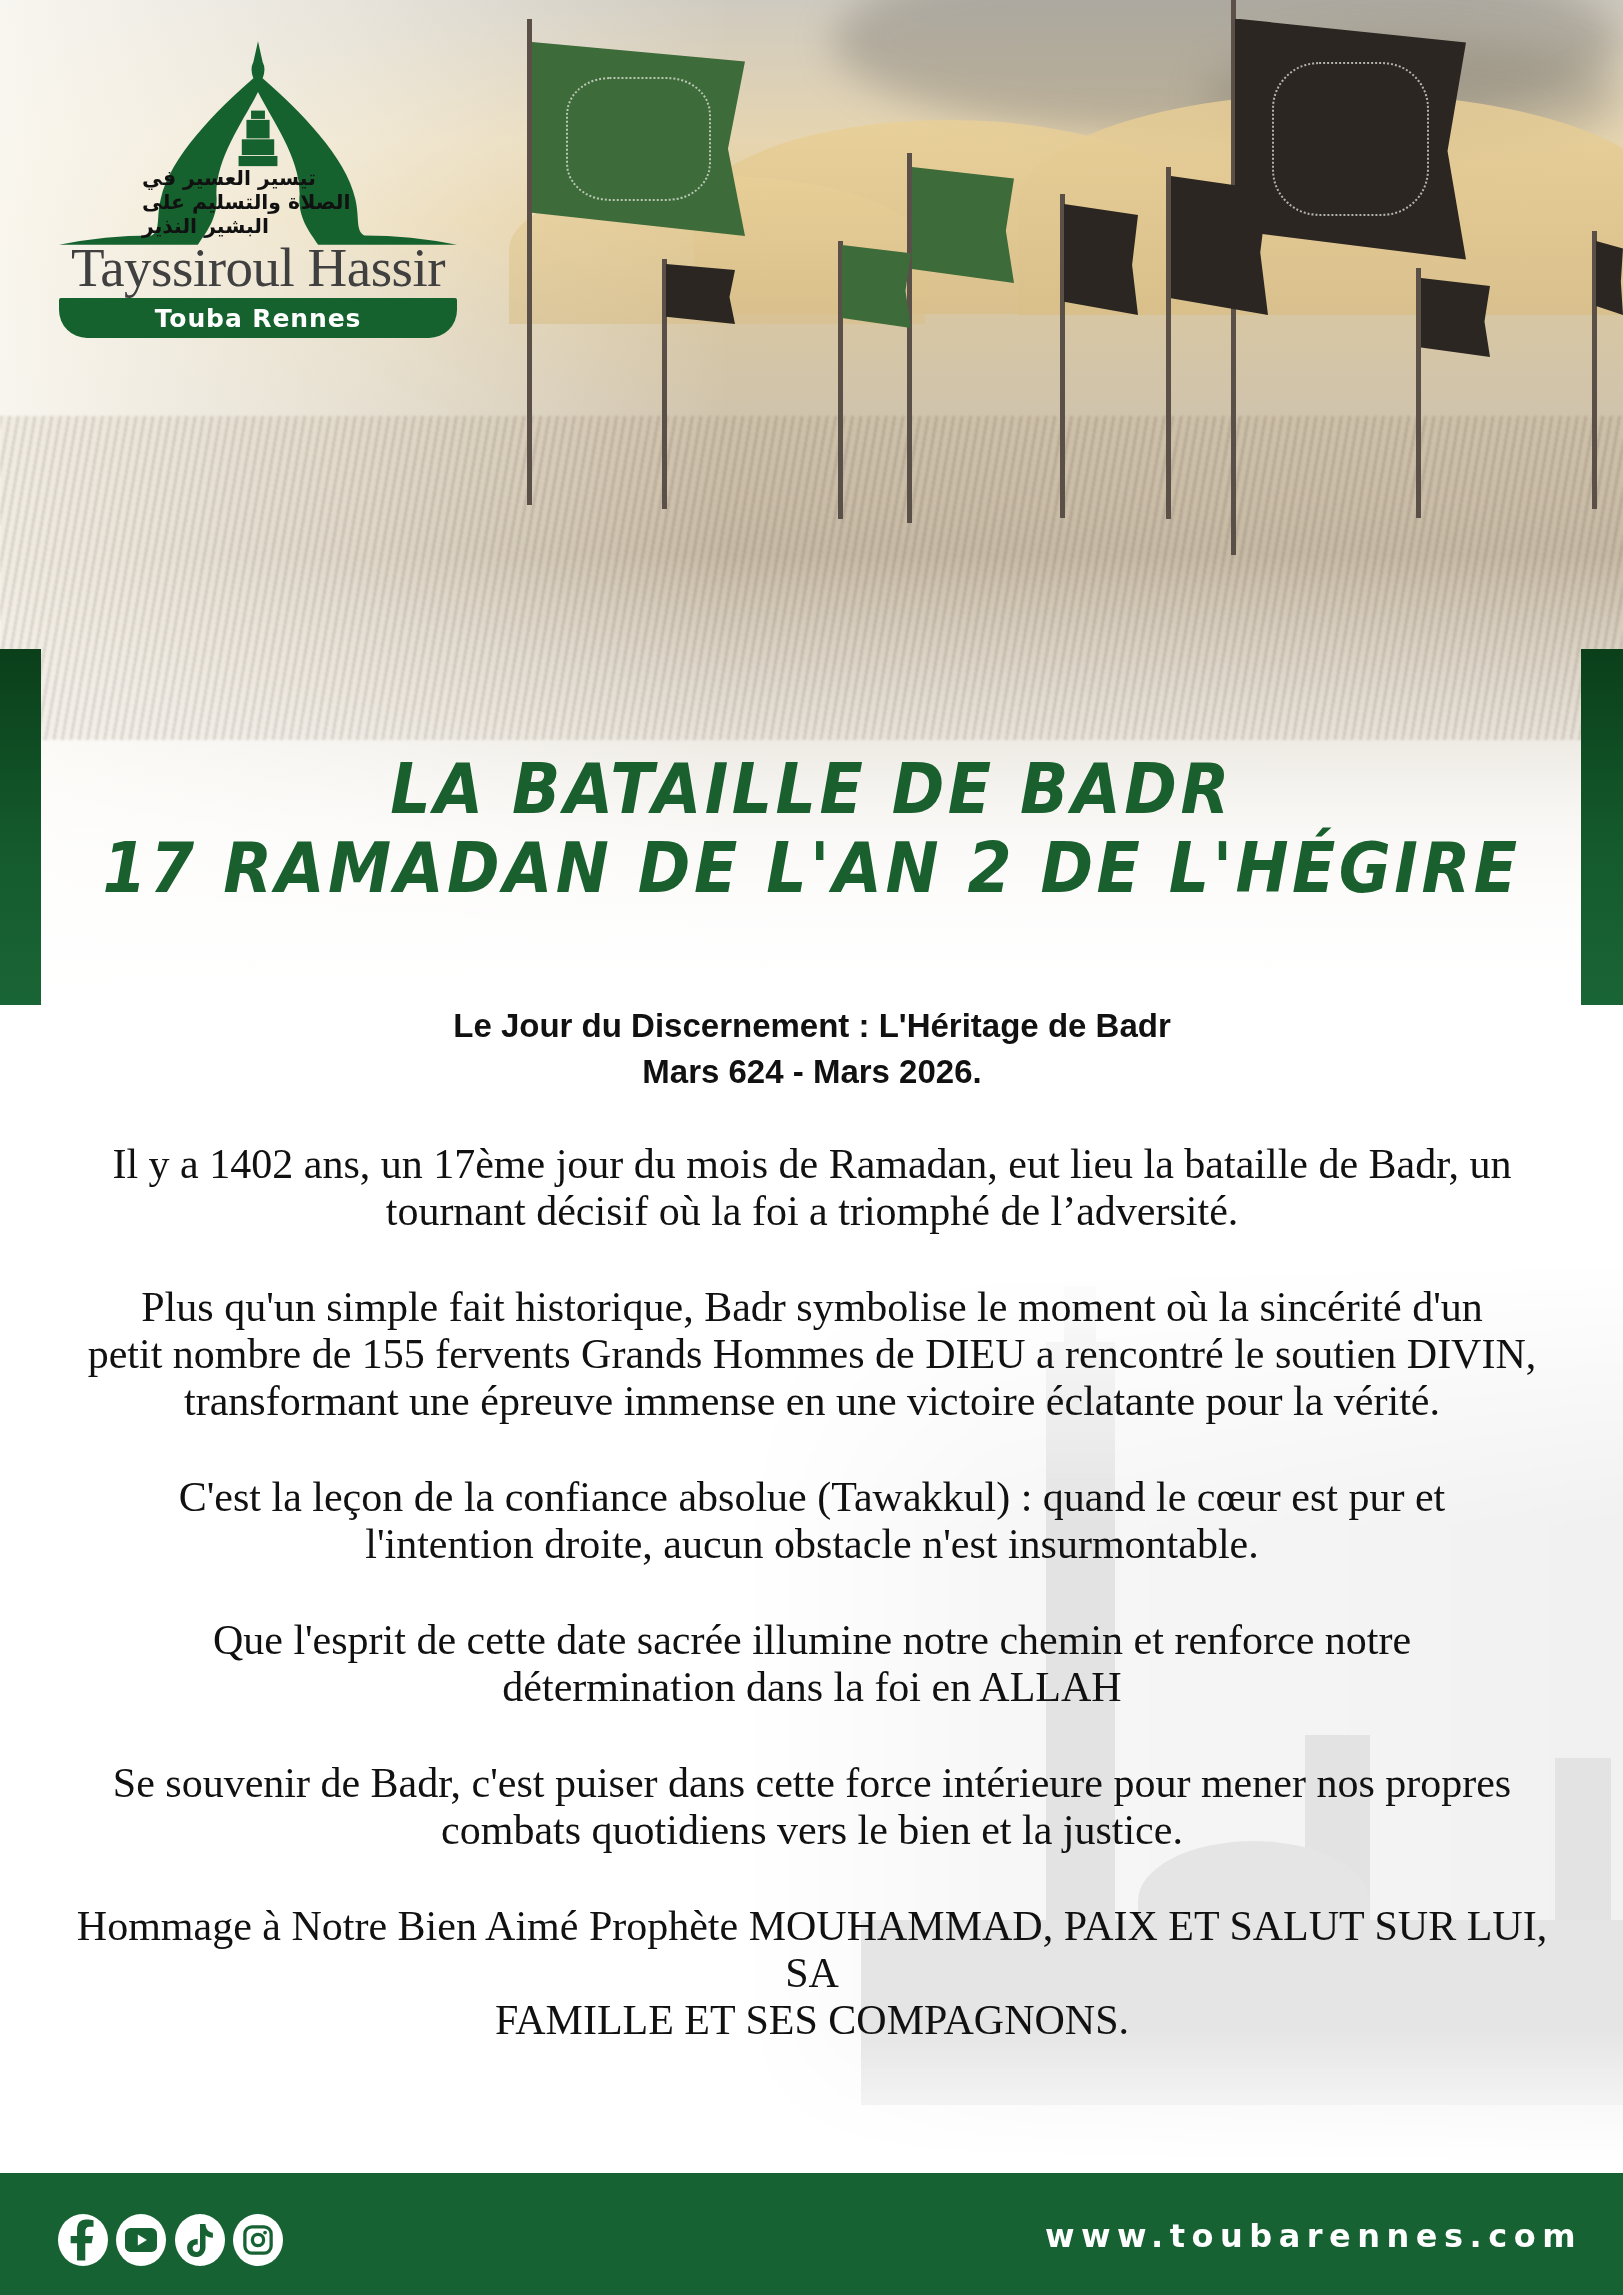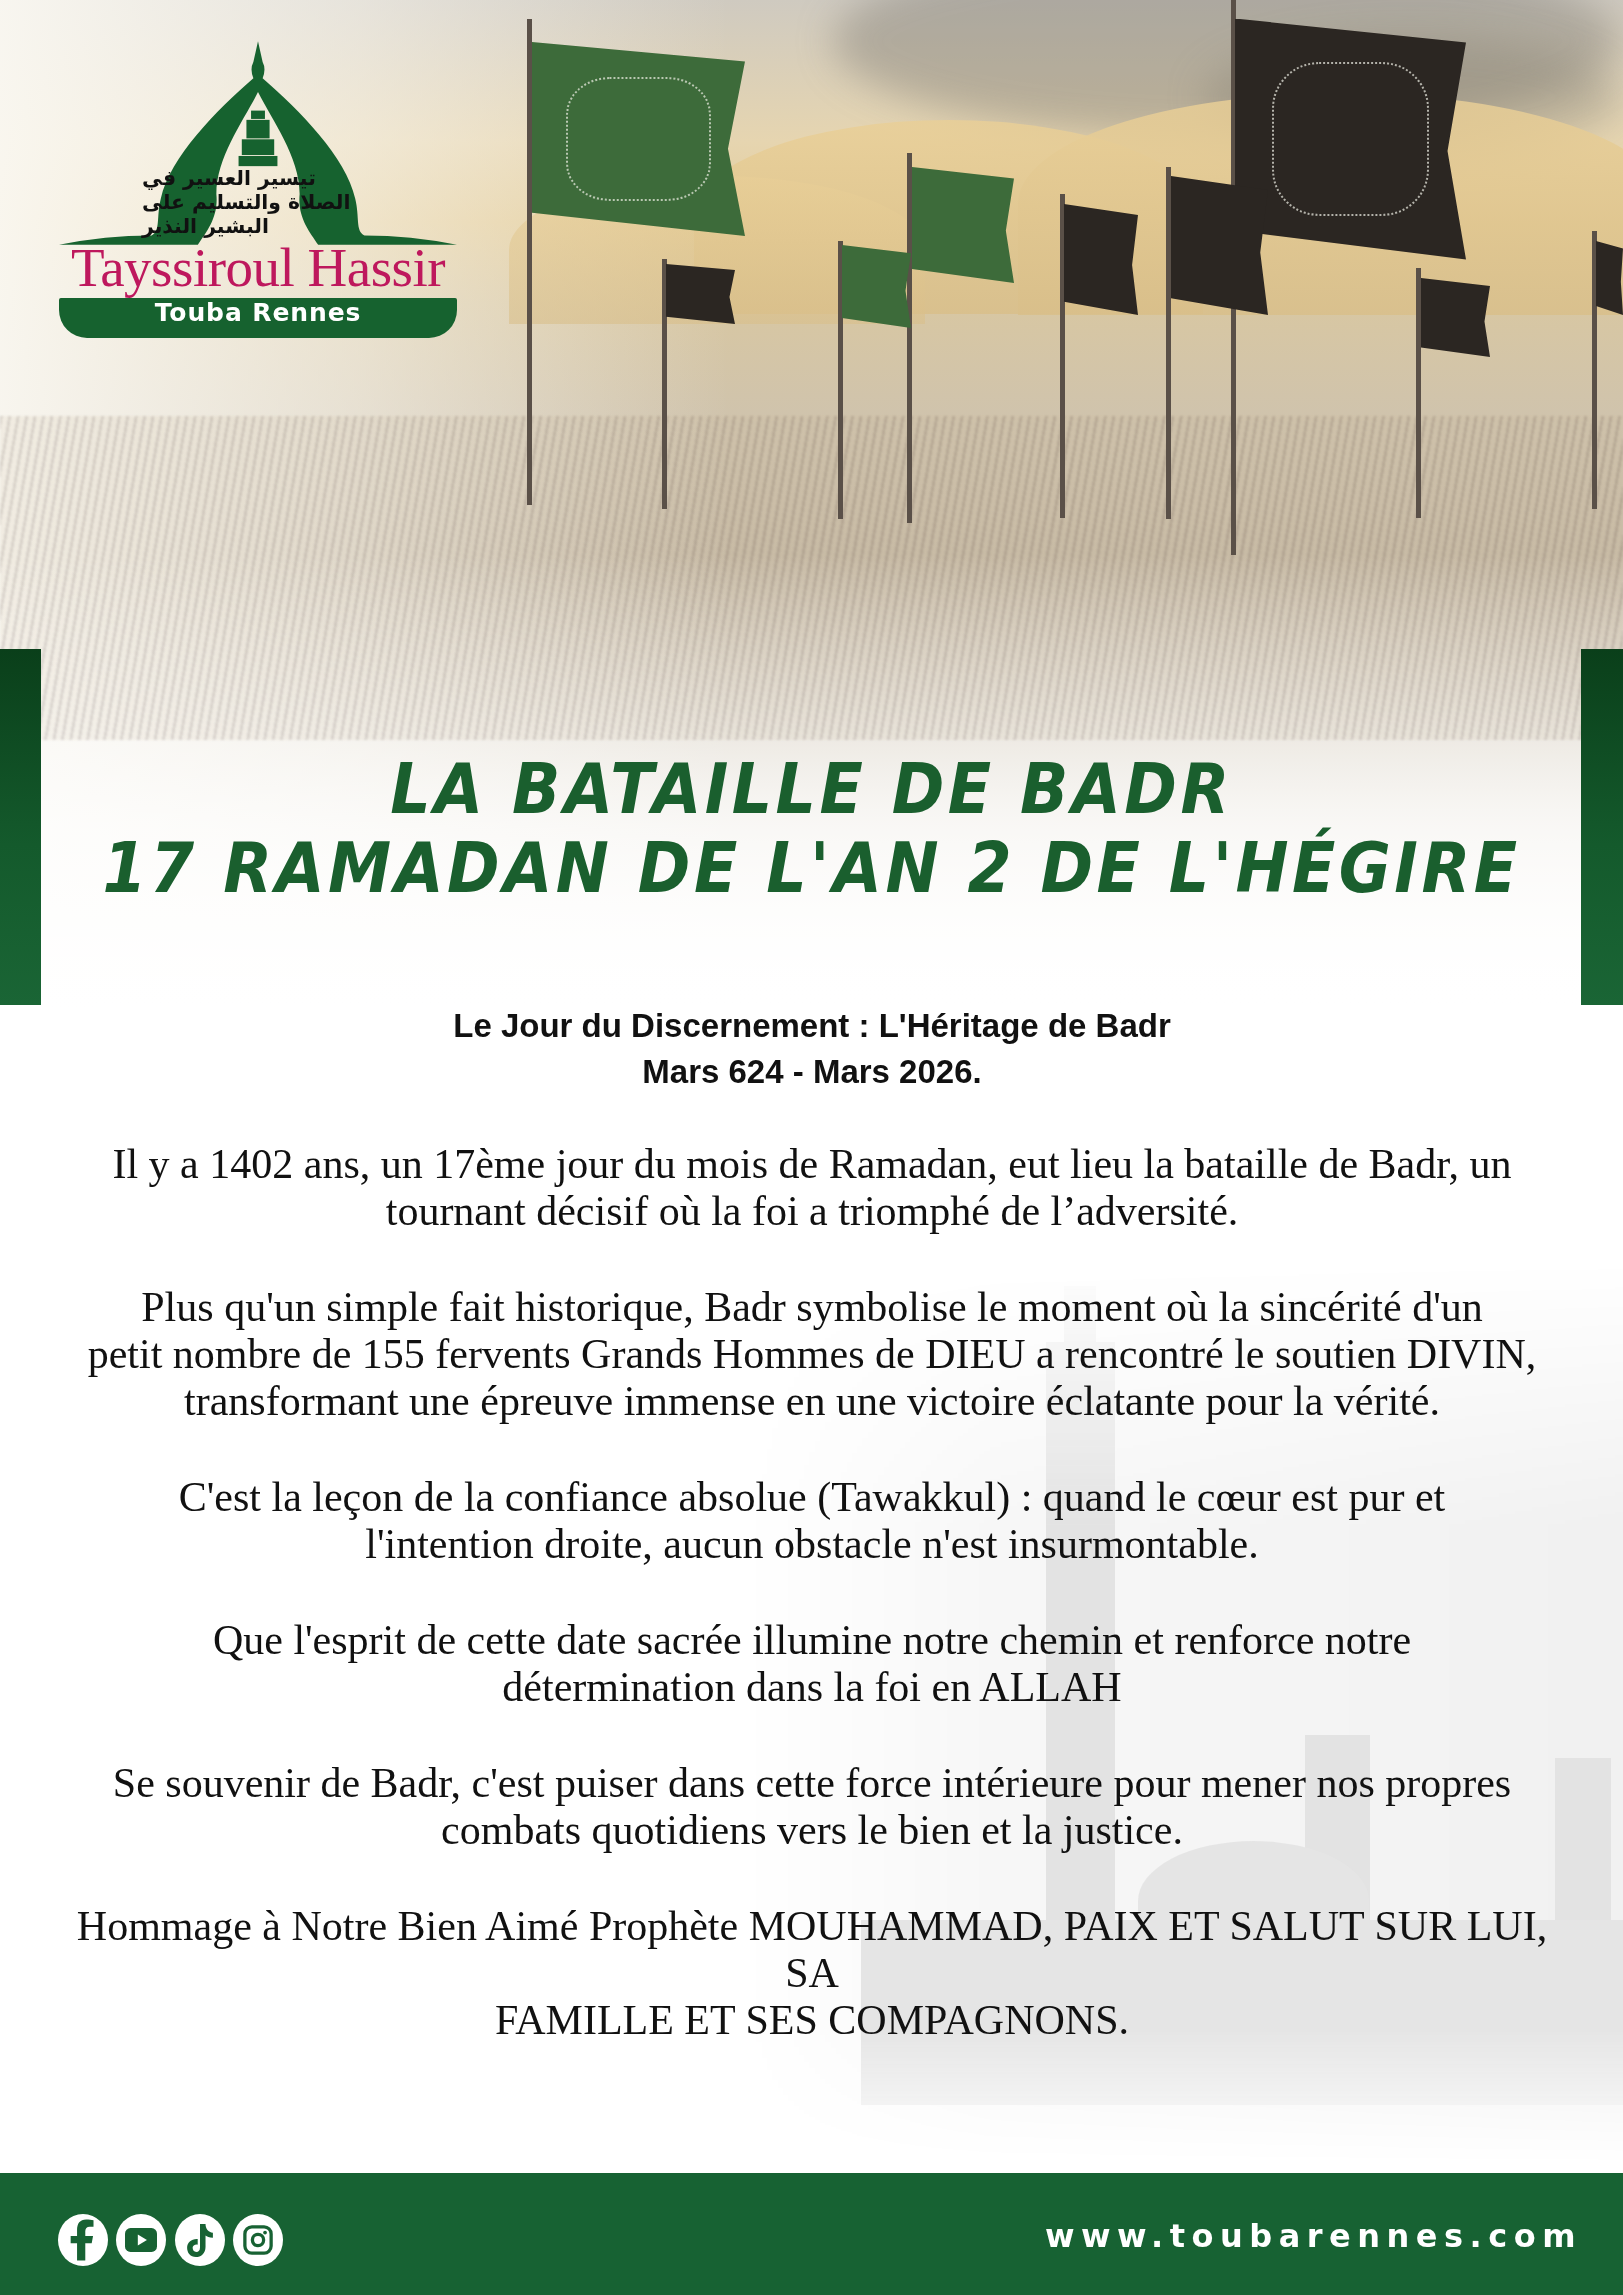--- a/index.html
+++ b/index.html
@@ -28,26 +28,26 @@
   
   .side-bar { position: absolute; top: 649px; height: 356px; background: linear-gradient(180deg, #0a3f1a 0%, #145a2c 55%, #1a6535 100%); }
   .side-bar.left { left: 0; width: 41px; }
   .side-bar.right { left: 1581px; width: 42px; }
 
   
   .logo { position: absolute; left: 59px; top: 41px; width: 398px; height: 296px; }
   .logo svg { position: absolute; left: 0; top: 0; }
   .logo-name {
     position: absolute; left: 0; top: 199px; width: 398px; text-align: center;
-    font-family: "Liberation Serif", serif; font-size: 55px; color: #be185d; letter-spacing: -0.5px; line-height: 1;
+    font-family: "Liberation Serif", serif; font-size: 55px; color: #404040; letter-spacing: -0.5px; line-height: 1;
   }
   .logo-sub-bar {
     position: absolute; left: 0; top: 257px; width: 398px; height: 40px; background: #16622f;
     border-radius: 1.9px 1.9px 28px 28px / 1.9px 1.9px 28px 28px;
-    display: flex; justify-content: center;
+    display: flex; align-items: center; justify-content: center;
   }
   .logo-sub { font-family: "DejaVu Sans", sans-serif; font-weight: bold; font-size: 25px; color: #ffffff; letter-spacing: 0.9px; }
 
   
   .title-block { position: absolute; left: 0; top: 750px; width: 1623px; text-align: center; }
   .title-line {
     display: block; font-family: "DejaVu Sans", sans-serif; font-weight: bold; color: #1a5f2e;
     font-size: 69px; letter-spacing: 3.7px; line-height: 79px; font-style: italic;
     transform: scaleX(0.92);
   }

